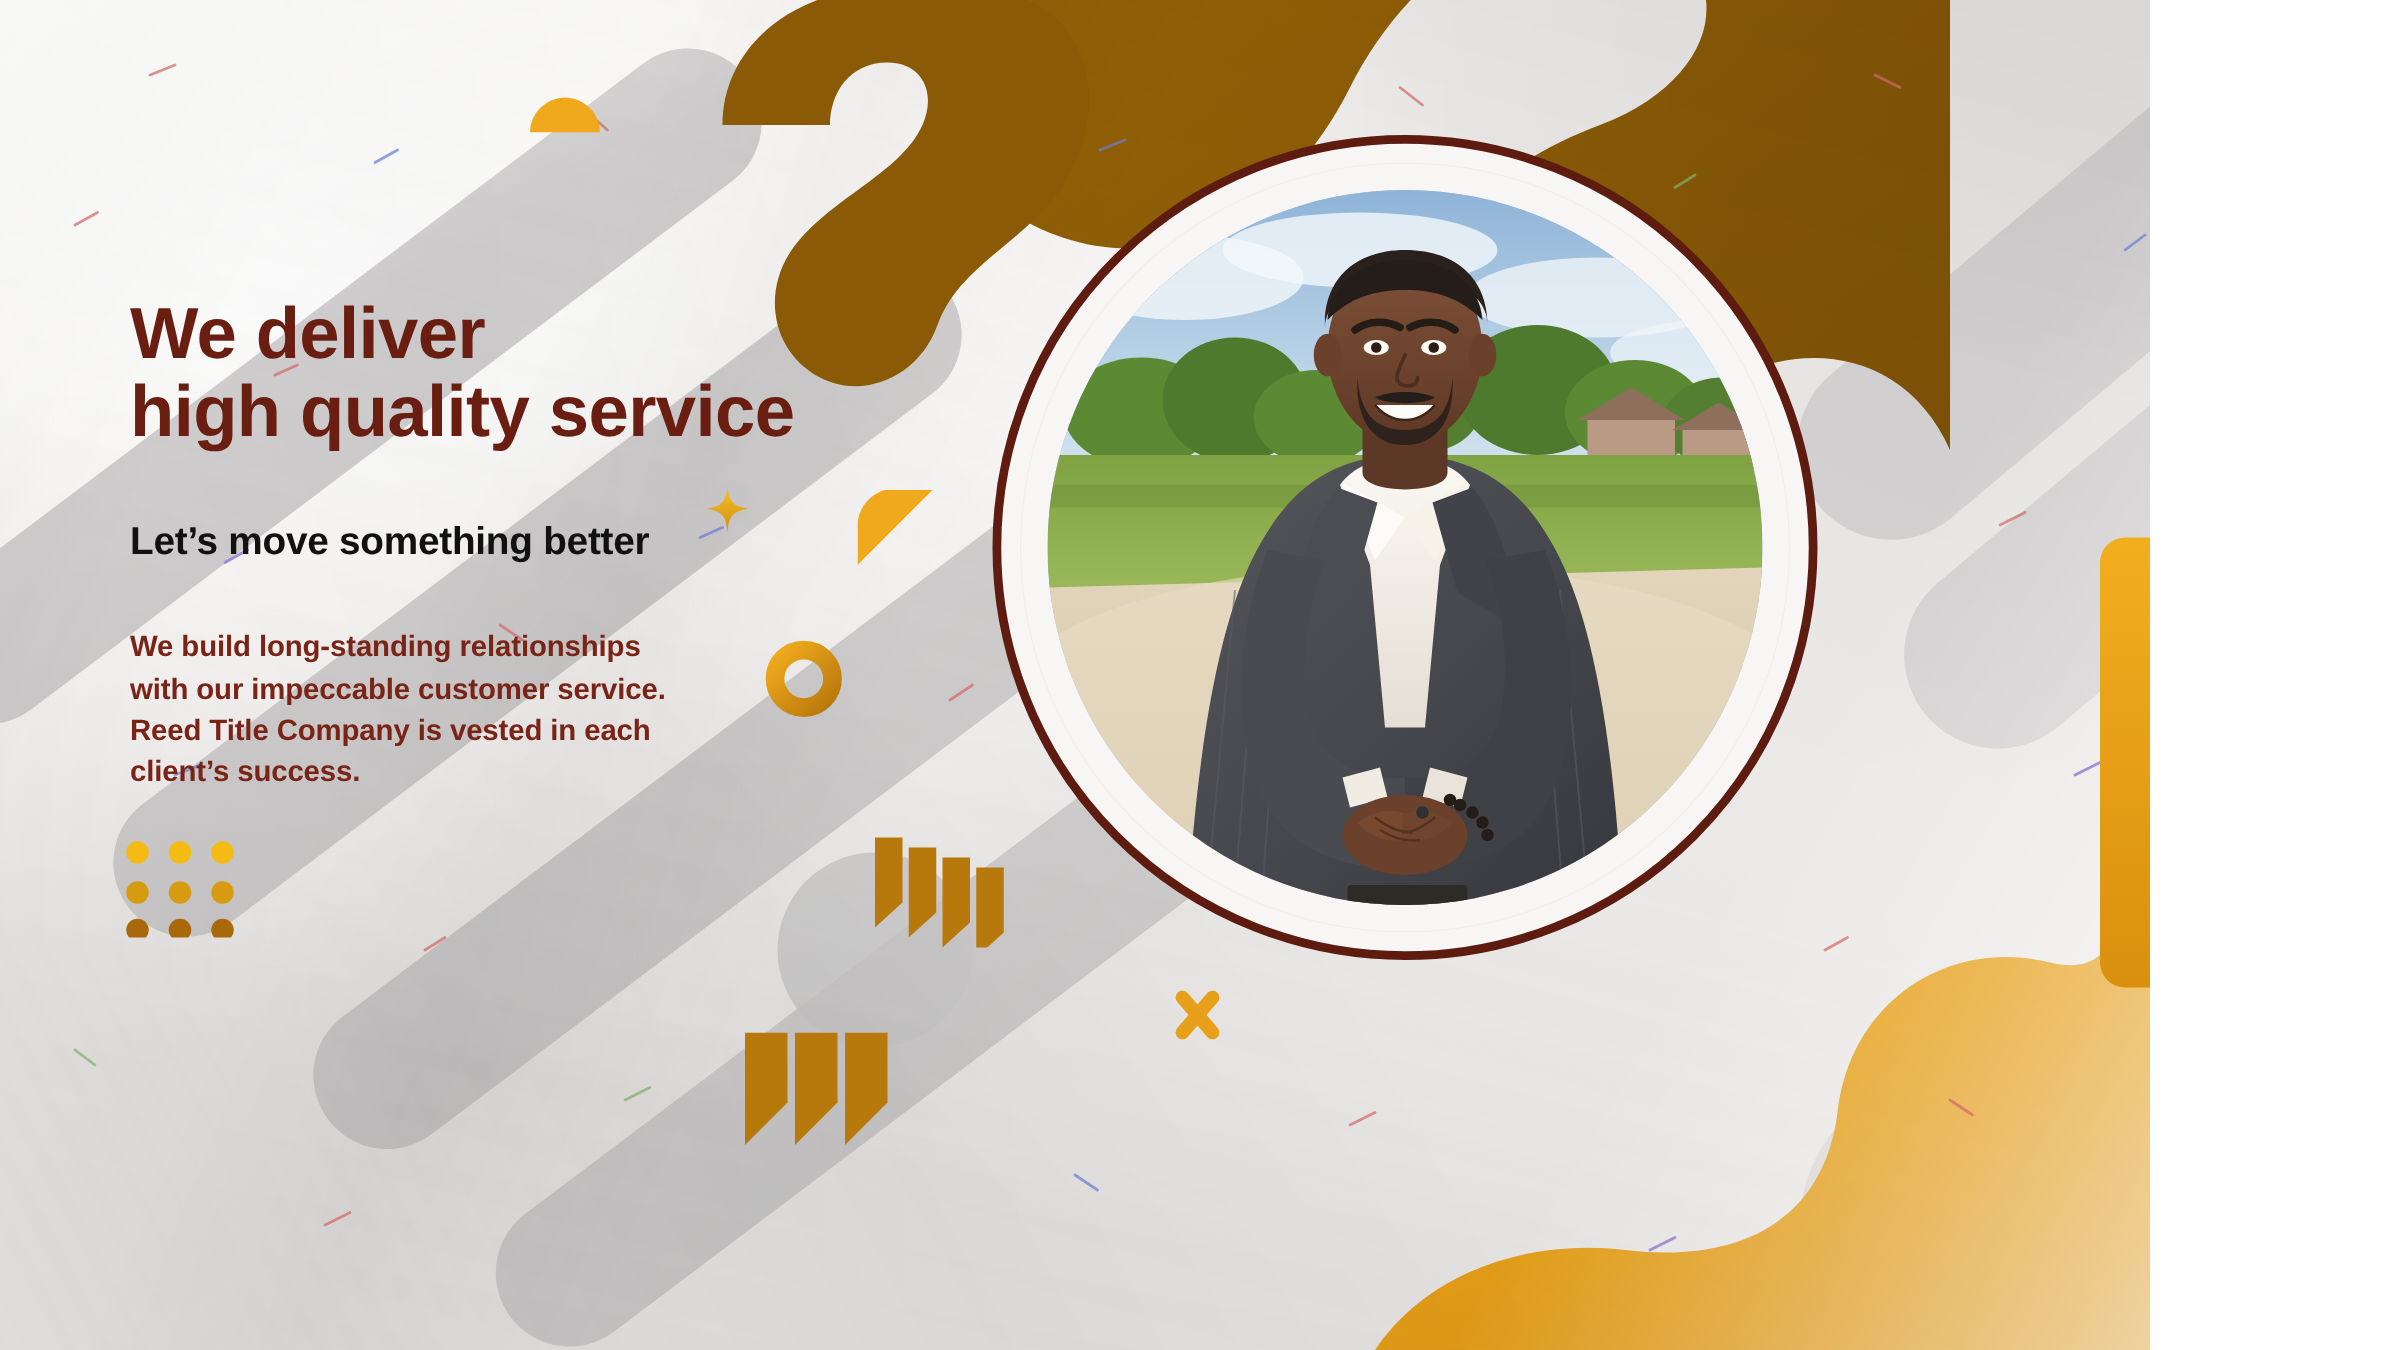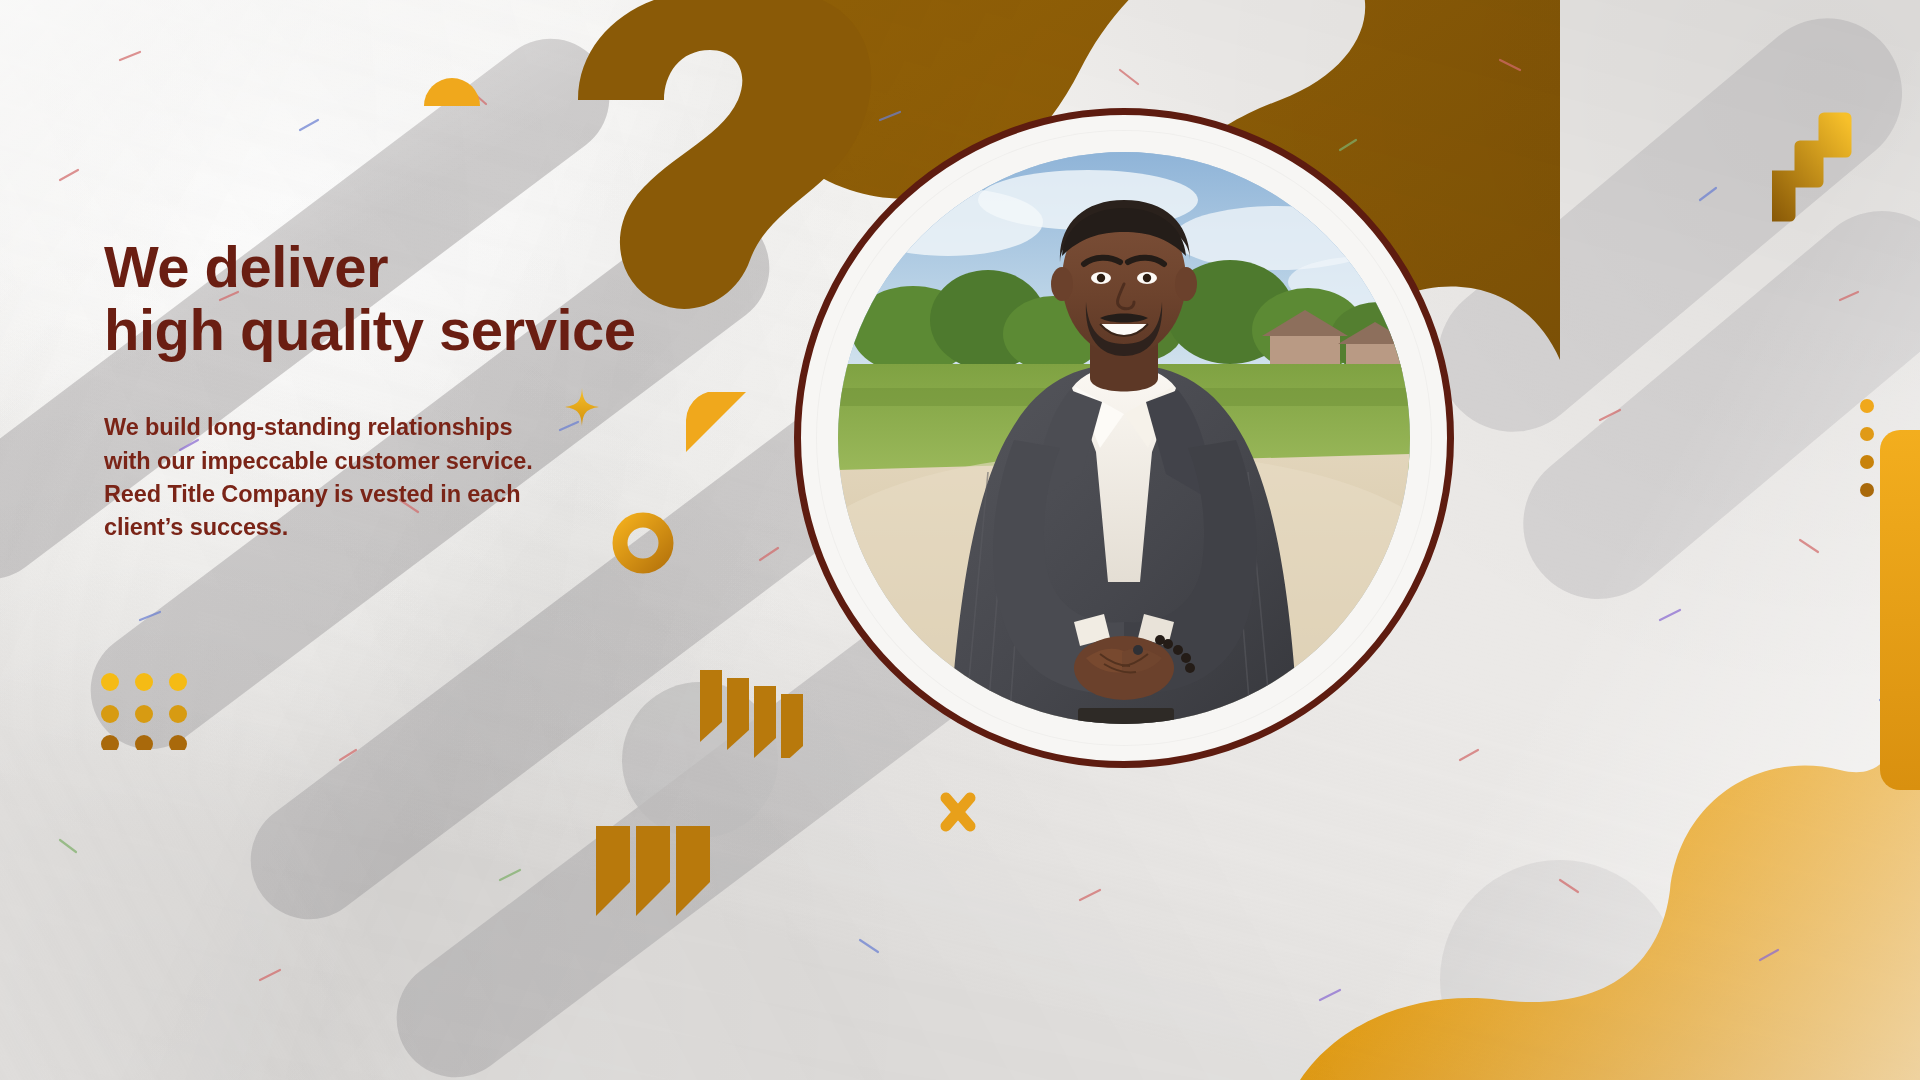--- a/index.html
+++ b/index.html
@@ -6,21 +6,21 @@
   * { margin:0; padding:0; box-sizing:border-box; }
   html,body{ background:#ffffff; }
   body{
     width:1920px; height:1080px;
     font-family:"Liberation Sans","DejaVu Sans",sans-serif;
     overflow:hidden;
   }
 
   .banner{
     position:relative;
-    width:1920px; height:1080px;
+    width:1720px; height:1080px;
     overflow:hidden;
     background:#22c55e;
   }
 
   
   .paper-base{
     position:absolute; inset:0;
     background:
       radial-gradient(ellipse 900px 620px at 18% 22%, #ffffff 0%, #f6f5f3 55%, #ebe9e7 100%),
       radial-gradient(ellipse 1100px 700px at 78% 82%, #fbfaf9 0%, #eceae8 70%, #e4e2e0 100%),
@@ -480,19 +480,20 @@
         <rect x="240" y="556" width="96" height="16" rx="3" fill="#2e2a26"></rect>
 
         <circle cx="300" cy="498" r="5" fill="#2f3035"></circle>
       </svg>
     </div>
   </div>
 
   <div class="copy">
     <h1 class="headline">We deliver
 high quality service</h1>
+    <h2 class="subhead">Let’s move something better</h2>
     <p class="body-copy">We build long-standing relationships
 with our impeccable customer service.
 Reed Title Company is vested in each
 client’s success.</p>
   </div>
 
 </div>
 
 </body></html>

